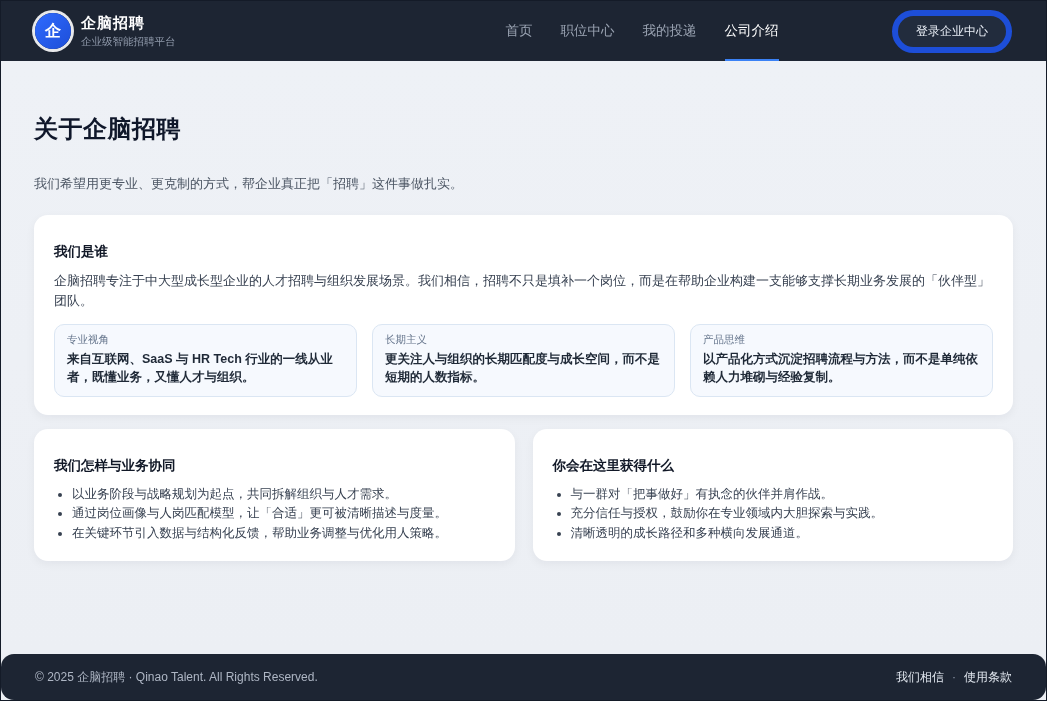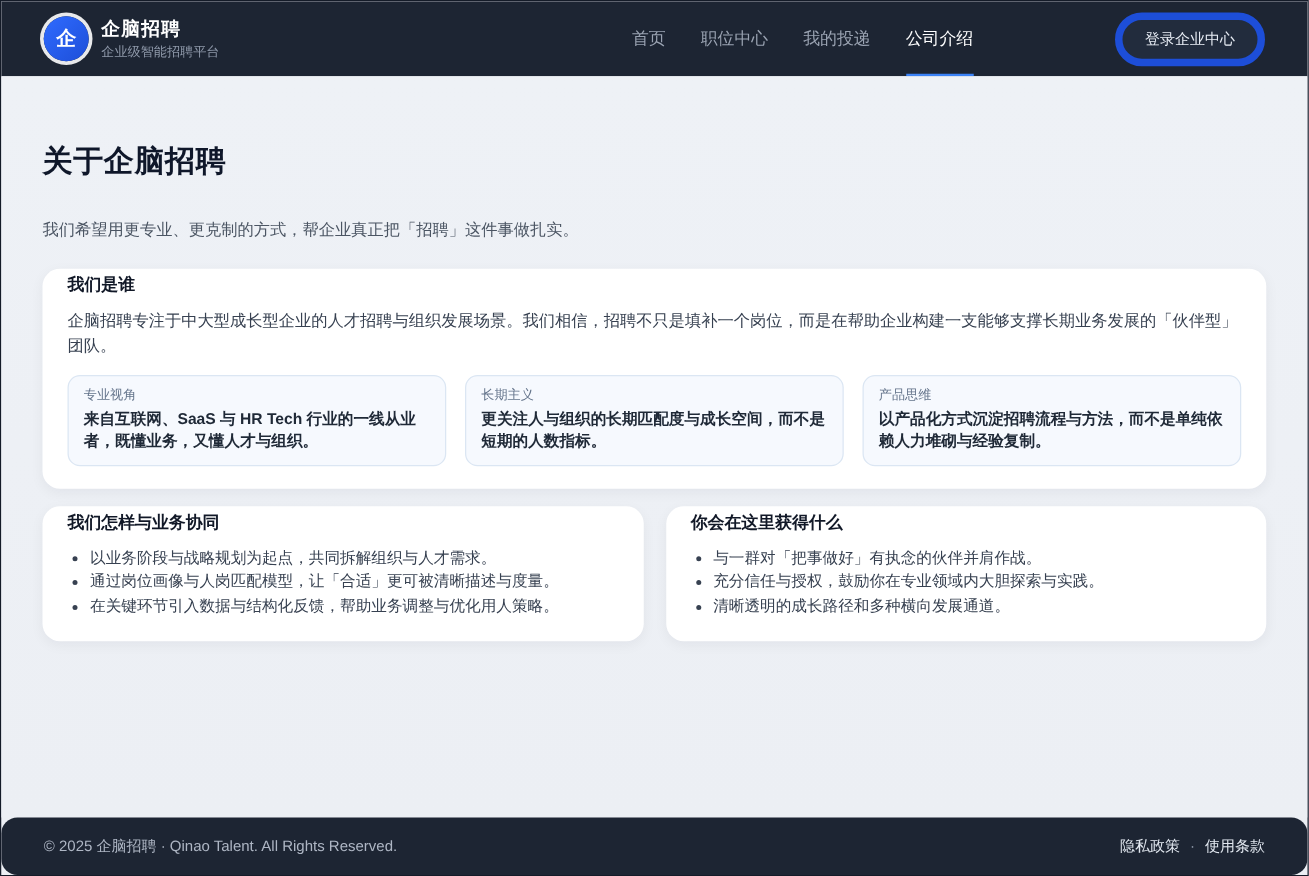--- a/index.html
+++ b/index.html
@@ -88,21 +88,21 @@
   .page-intro {
     margin-top: 30px;
     font-size: 13px;
     color: #4b5563;
   }
 
   .card {
     background: #ffffff;
     border-radius: 14px;
     box-shadow: 0 3px 10px rgba(15, 23, 42, 0.05);
-    padding: 4px 20px 18px 20px;
+    padding: 28px 20px 18px 20px;
   }
   .card-who { margin-top: 22px; }
   .card-title {
     font-size: 13.5px;
     font-weight: bold;
     color: #111827;
   }
   .card-desc {
     margin-top: 10px;
     font-size: 13px;
@@ -235,17 +235,17 @@
         <li>充分信任与授权，鼓励你在专业领域内大胆探索与实践。</li>
         <li>清晰透明的成长路径和多种横向发展通道。</li>
       </ul>
     </section>
   </div>
 </main>
 
 <footer class="footer">
   <div class="footer-copy">© 2025 企脑招聘 · Qinao Talent. All Rights Reserved.</div>
   <div class="footer-links">
-    <a class="footer-link">隐私政策</a>
+    <a class="footer-link">我们相信</a>
     <span class="footer-dot">·</span>
     <a class="footer-link">使用条款</a>
   </div>
 </footer>
 
 </body></html>

